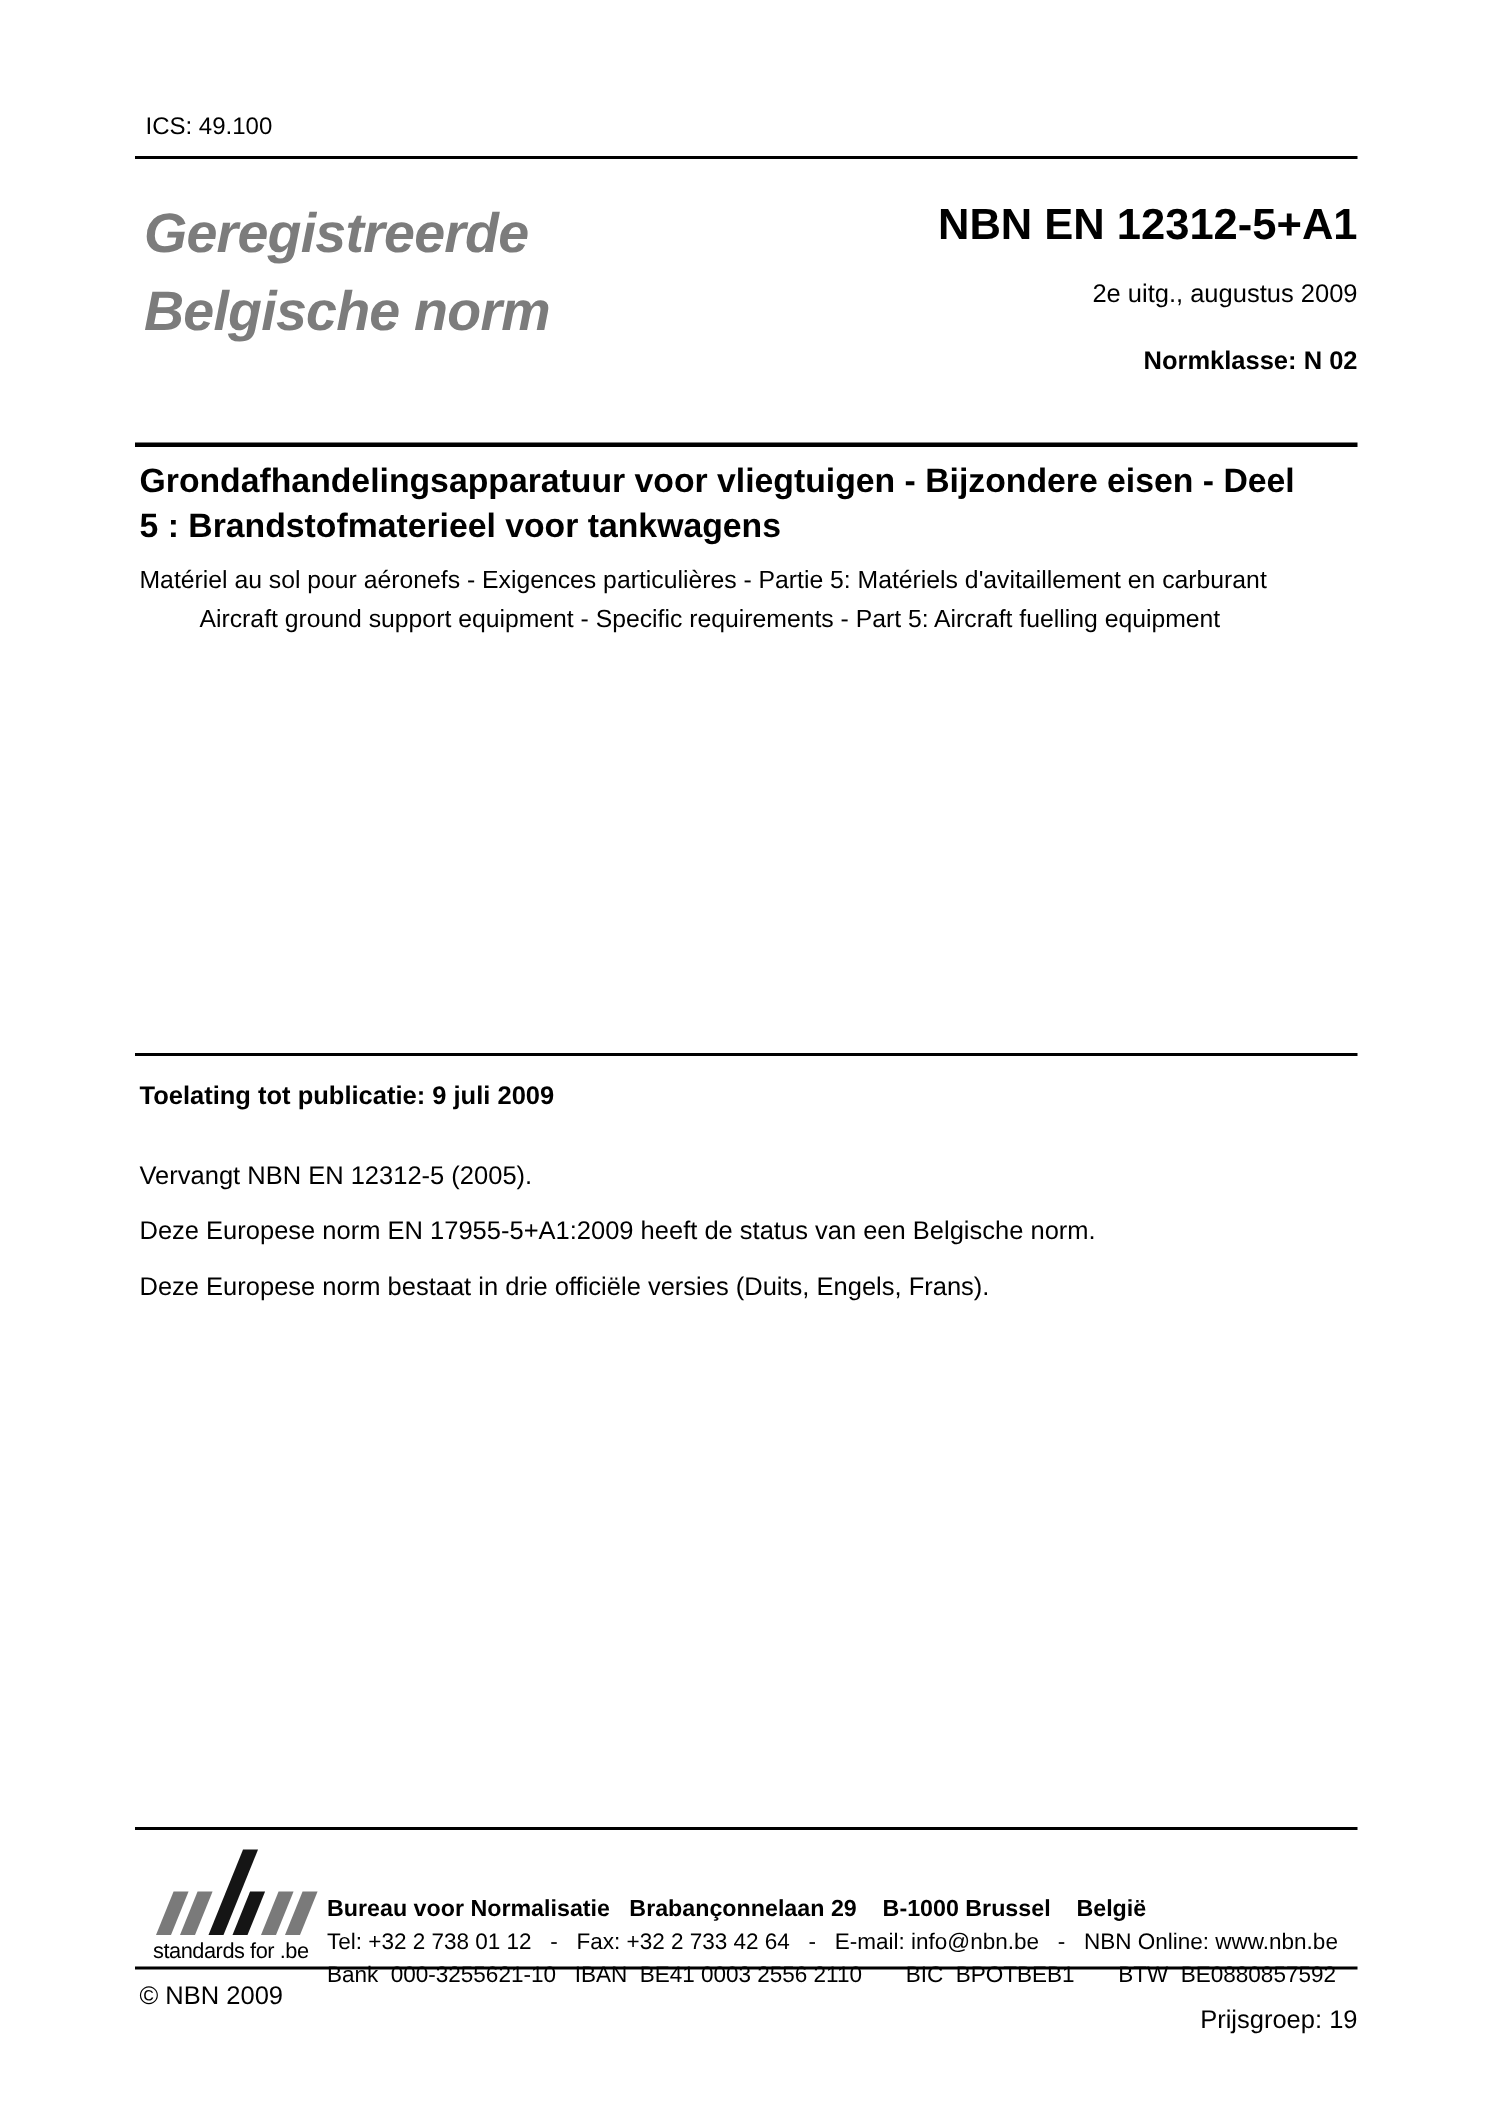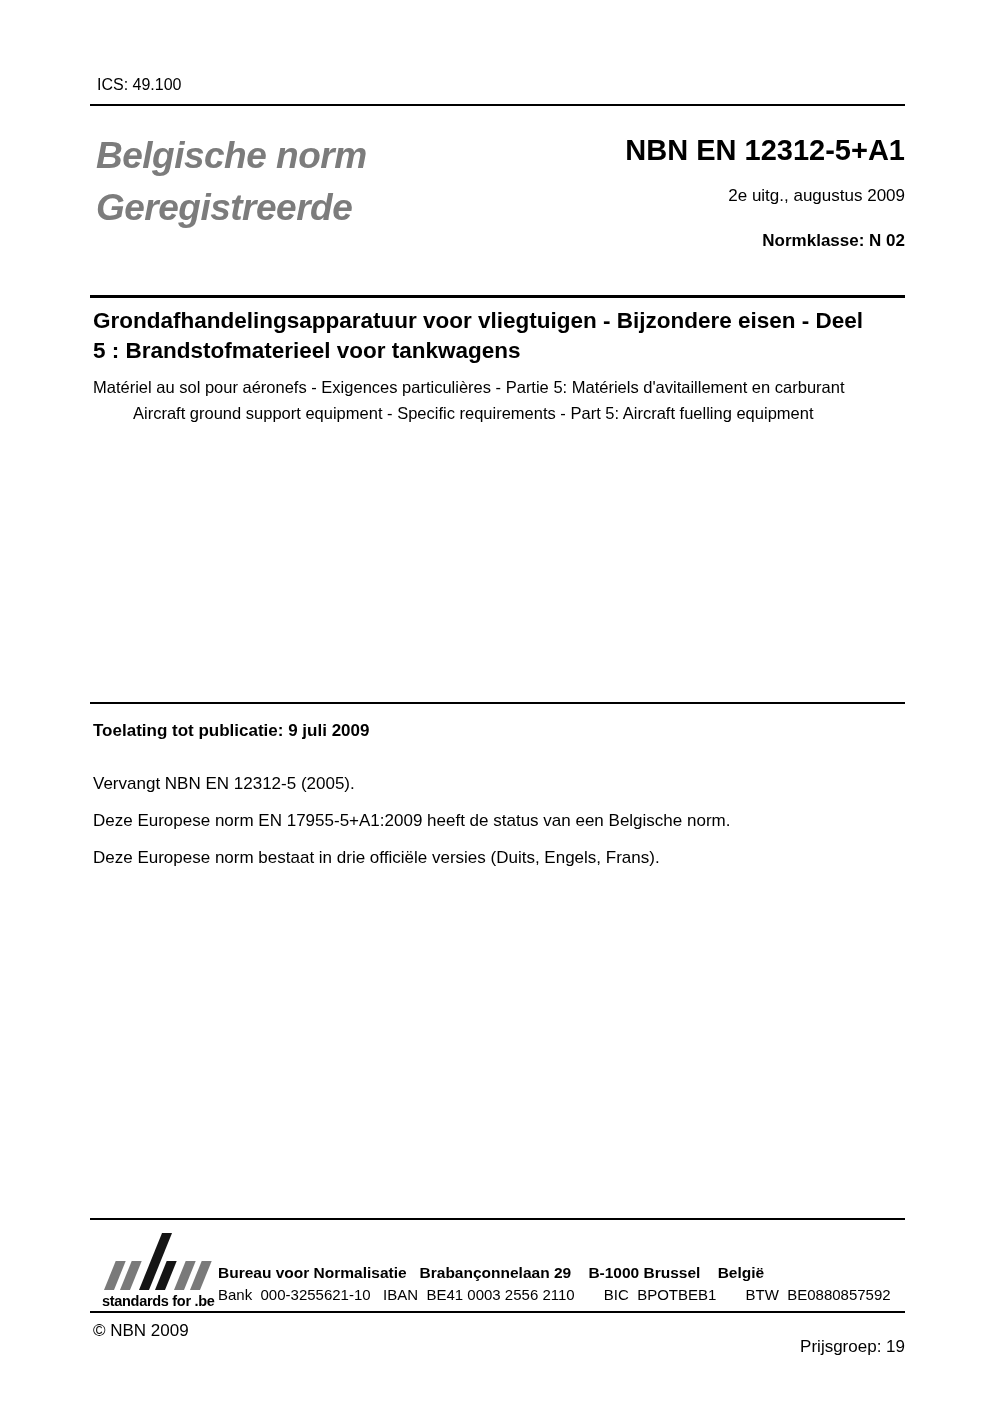--- a/index.html
+++ b/index.html
@@ -57,39 +57,39 @@
   
   .logo{position:absolute;left:102px;top:1233px;width:116px;}
   .logo-bars{display:flex;align-items:flex-end;height:57px;padding-left:2px;}
   .bar{width:10px;transform:skewX(-22deg);transform-origin:bottom left;}
   .bar-short{height:29px;}
   .bar-tall{height:57px;}
   .bar-gray{background:var(--logo_gray);}
   .bar-black{background:var(--logo_black);}
   .gap-letter{margin-left:9px;}
   .gap-stroke{margin-left:6px;}
-  .logo-tagline{margin-top:3px;font-size:14.5px;font-weight:bold;letter-spacing:-0.3px;}
+  .logo-tagline{margin-top:3px;font-size:14.5px;font-weight:normal;letter-spacing:-0.3px;}
 
   .contact{position:absolute;left:218px;top:1238px;width:690px;margin-top:24px;}
   .contact-address{font-size:15.5px;font-weight:bold;line-height:22px;}
   .contact-line{font-size:15px;line-height:22px;}
   .copyright{position:absolute;left:93px;top:1321px;font-size:17px;}
   .price-group{position:absolute;right:87px;top:1321px;font-size:17px;text-align:right;margin-top:16px;}
 </style>
 </head>
 <body>
 
 <div class="page">
 
   <div class="ics">ICS: 49.100</div>
   <div class="rule rule-top"></div>
 
   <div class="doc-type">
+    <div>Geregistreerde</div>
     <div>Belgische norm</div>
-    <div>Geregistreerde</div>
   </div>
 
   <div class="std-num">NBN EN 12312-5+A1</div>
   <div class="edition">2e uitg., augustus 2009</div>
   <div class="norm-class">Normklasse: N 02</div>
 
   <div class="rule rule-thick"></div>
 
   <div class="title-block">
     <div class="title-nl">
@@ -115,20 +115,21 @@
       <div class="bar bar-tall bar-black gap-letter"></div>
       <div class="bar bar-short bar-black gap-stroke"></div>
       <div class="bar bar-short bar-gray gap-letter"></div>
       <div class="bar bar-short bar-gray gap-stroke"></div>
     </div>
     <div class="logo-tagline">standards for .be</div>
   </div>
 
   <div class="contact">
     <div class="contact-address pre">Bureau voor Normalisatie   Brabançonnelaan 29    B-1000 Brussel    België</div>
+    <div class="contact-line pre">Tel: +32 2 738 01 12   -   Fax: +32 2 733 42 64   -   E-mail: info@nbn.be   -   NBN Online: www.nbn.be</div>
     <div class="contact-line pre">Bank  000-3255621-10   IBAN  BE41 0003 2556 2110       BIC  BPOTBEB1       BTW  BE0880857592</div>
   </div>
 
   <div class="rule rule-foot-bottom"></div>
 
   <div class="copyright">© NBN 2009</div>
   <div class="price-group">Prijsgroep: 19</div>
 
 </div>
 

